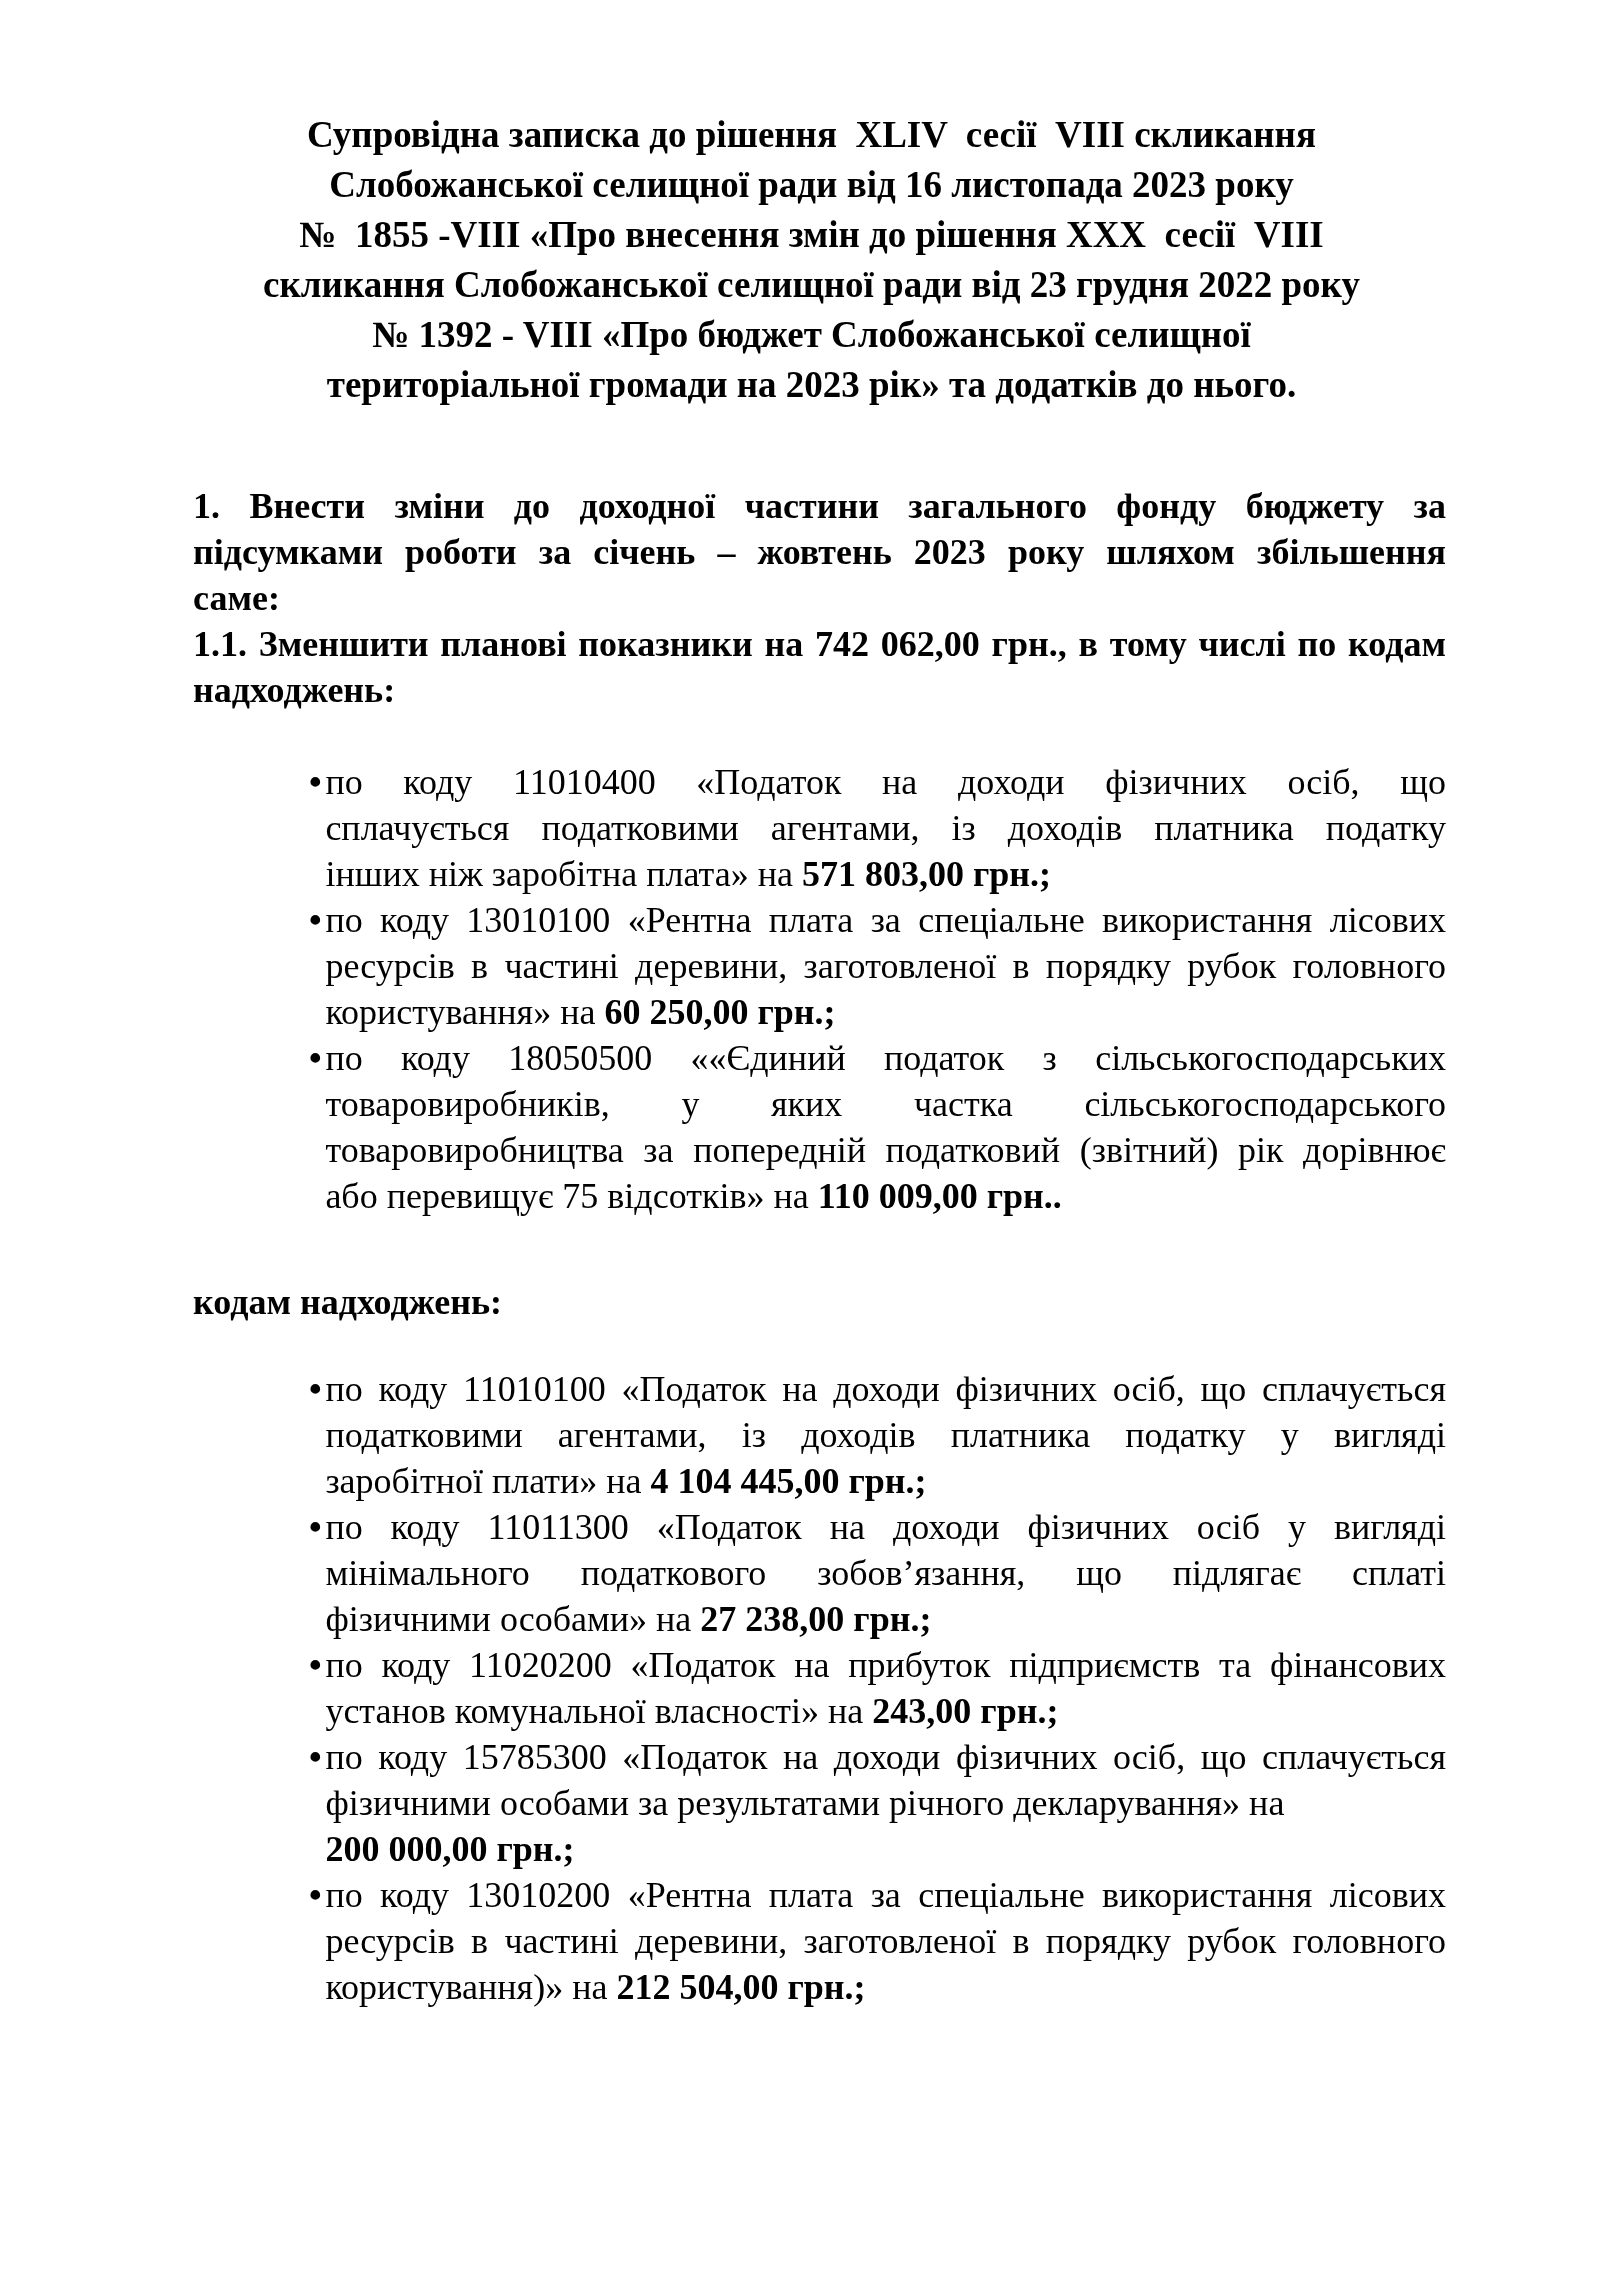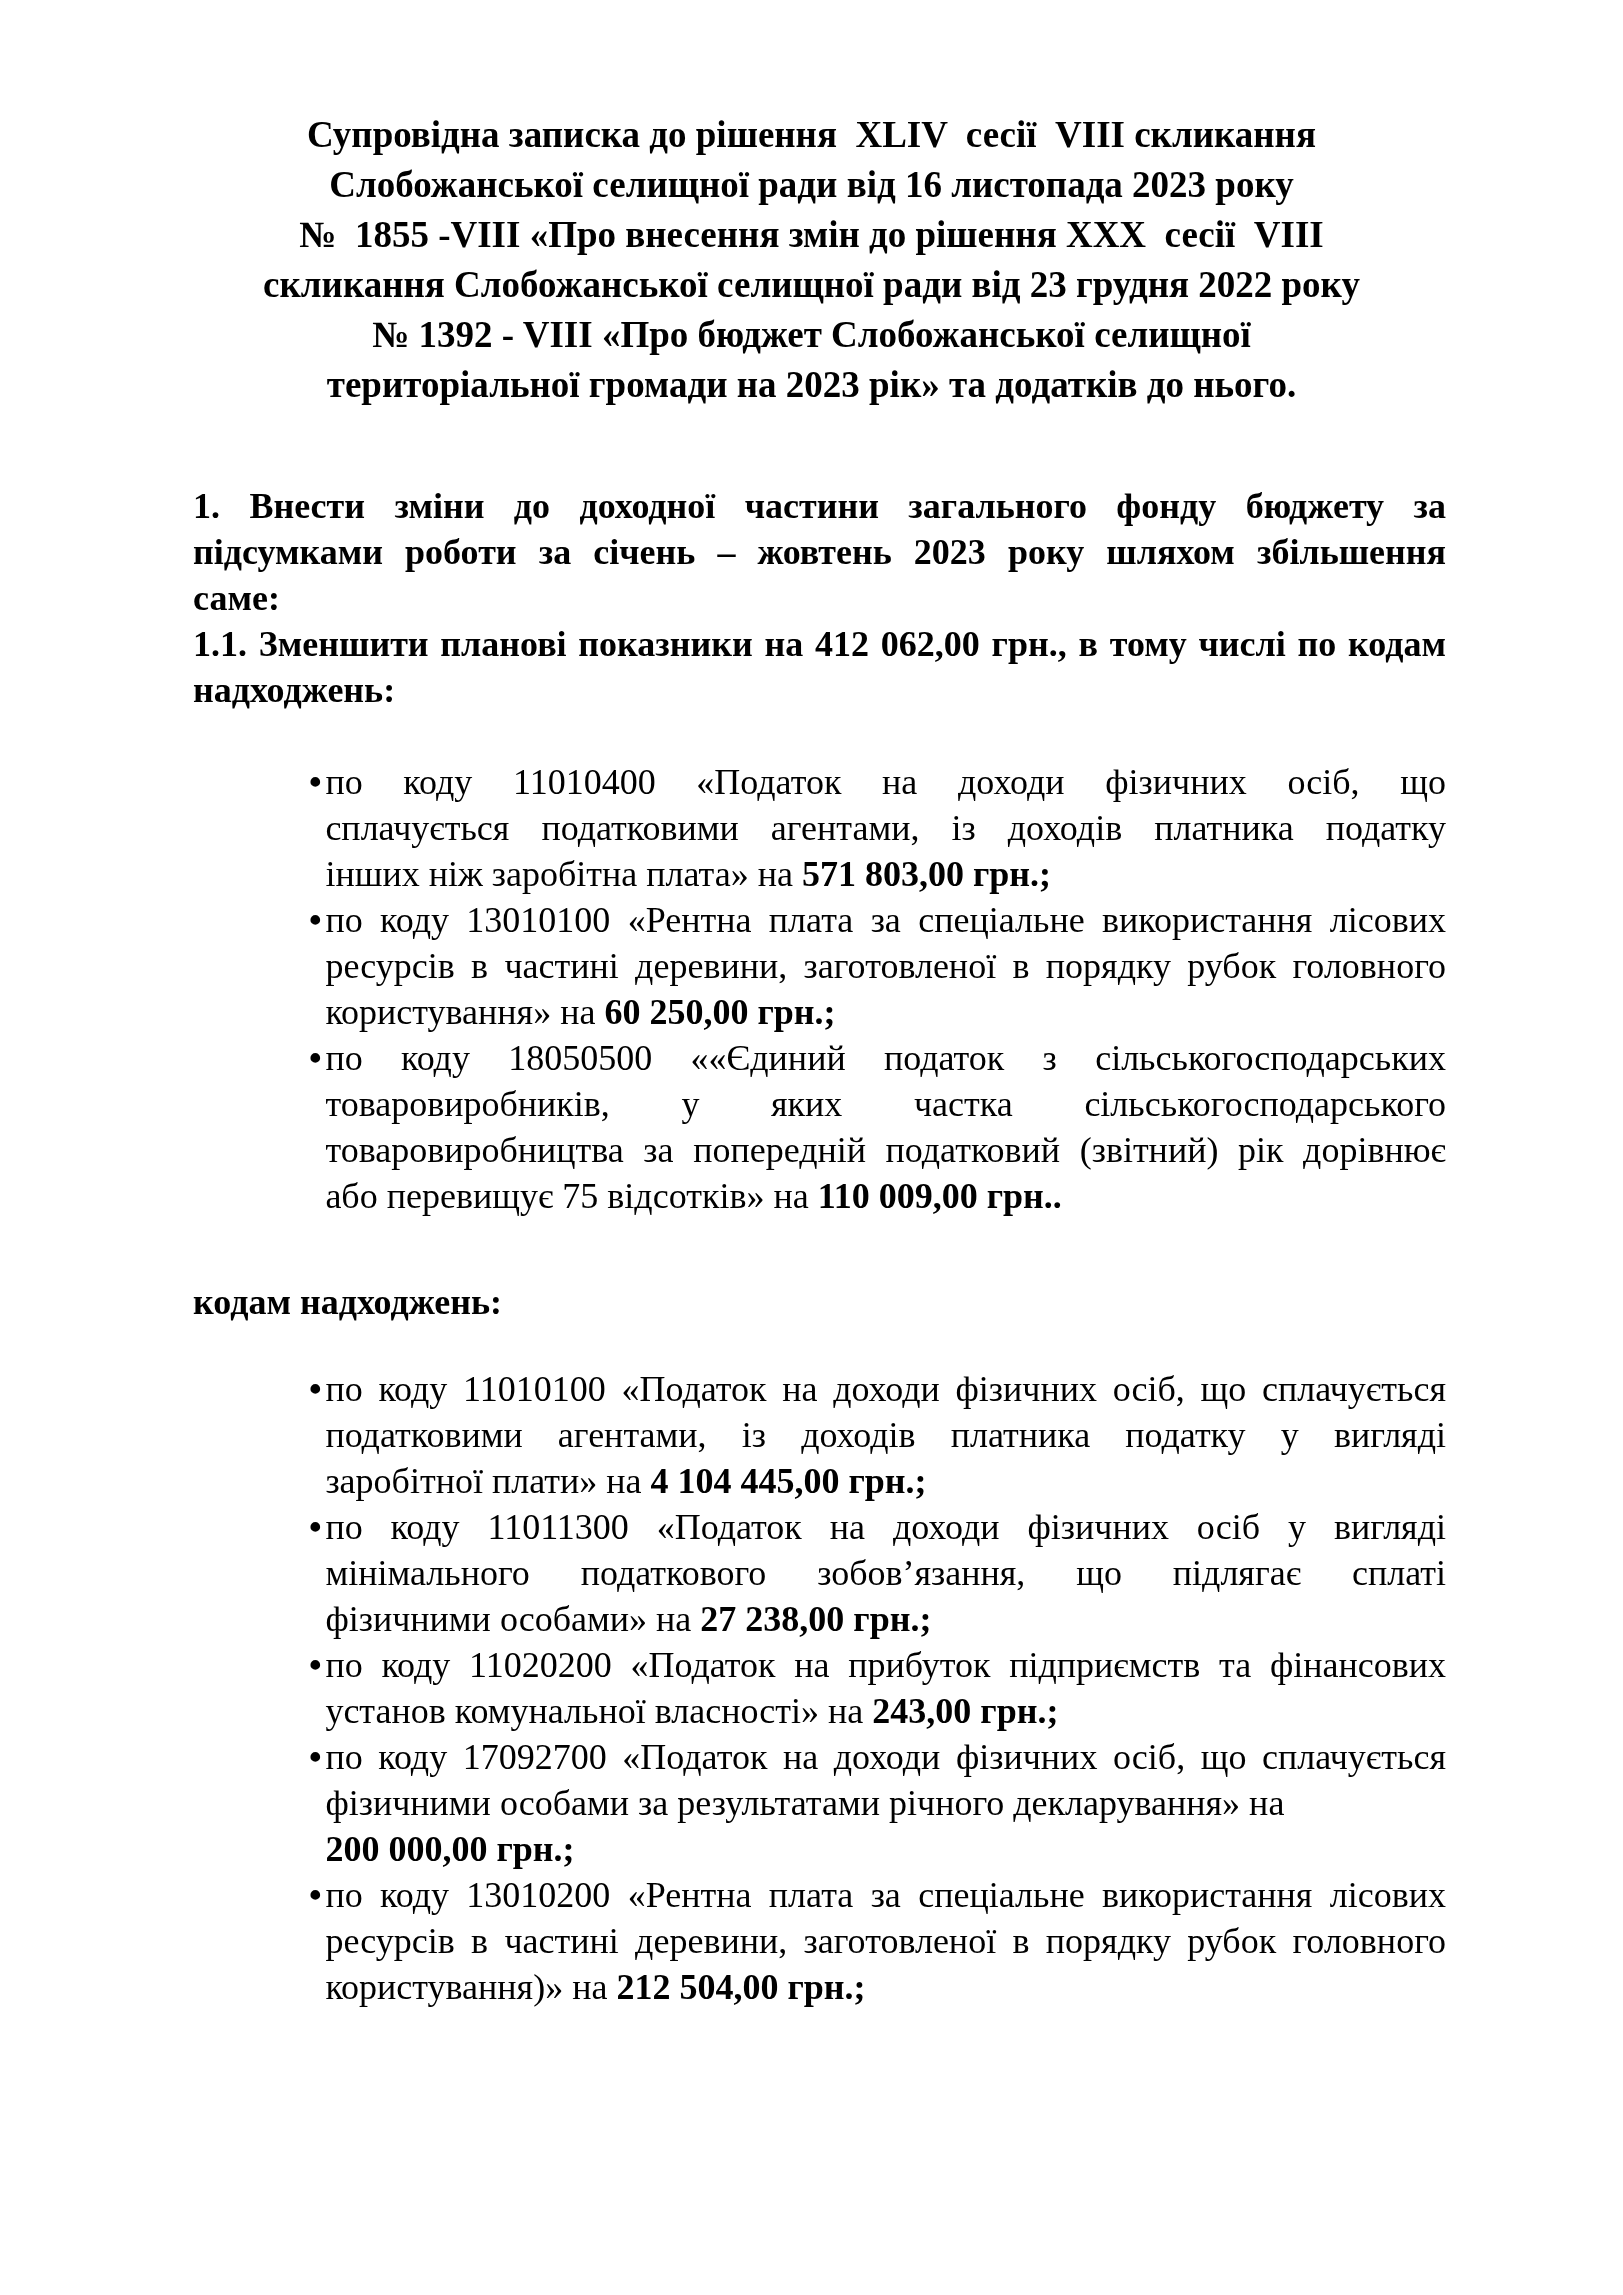--- a/index.html
+++ b/index.html
@@ -60,21 +60,21 @@
 
 <div class="page">
   <div class="title"><div class="title-line">Супровідна записка до рішення  XLIV  сесії  VIII скликання</div><div class="title-line">Слобожанської селищної ради від 16 листопада 2023 року</div><div class="title-line">№  1855 -VIII «Про внесення змін до рішення XXX  сесії  VIII</div><div class="title-line">скликання Слобожанської селищної ради від 23 грудня 2022 року</div><div class="title-line">№ 1392 - VIII «Про бюджет Слобожанської селищної</div><div class="title-line">територіальної громади на 2023 рік» та додатків до нього.</div></div>
   <div class="content">
       <div class="para">
         <div class="ln just"><span class="b">1. Внести зміни до доходної частини загального фонду бюджету за</span></div>
         <div class="ln just"><span class="b">підсумками роботи за січень – жовтень 2023 року шляхом збільшення</span></div>
         <div class="ln"><span class="b">саме:</span></div>
       </div>
       <div class="para">
-        <div class="ln just"><span class="b">1.1. Зменшити планові показники на 412 062,00 грн., в тому числі по кодам</span></div>
+        <div class="ln just"><span class="b">1.1. Зменшити планові показники на 742 062,00 грн., в тому числі по кодам</span></div>
         <div class="ln"><span class="b">надходжень:</span></div>
       </div>
       <div style="height: 46px;"></div>
       <div class="blist">
         <div class="item">
           <span class="marker">•</span>
           <div class="ilines">
             <div class="ln just"><span>по коду 11010400 «Податок на доходи фізичних осіб, що</span></div>
             <div class="ln just"><span>сплачується податковими агентами, із доходів платника податку</span></div>
             <div class="ln"><span>інших ніж заробітна плата» на </span><span class="b">571 803,00 грн.;</span></div>
@@ -123,21 +123,21 @@
         <div class="item">
           <span class="marker">•</span>
           <div class="ilines">
             <div class="ln just"><span>по коду 11020200 «Податок на прибуток підприємств та фінансових</span></div>
             <div class="ln"><span>установ комунальної власності»  на </span><span class="b">243,00 грн.;</span></div>
           </div>
         </div>
         <div class="item">
           <span class="marker">•</span>
           <div class="ilines">
-            <div class="ln just"><span>по коду 17092700 «Податок на доходи фізичних осіб, що сплачується</span></div>
+            <div class="ln just"><span>по коду 15785300 «Податок на доходи фізичних осіб, що сплачується</span></div>
             <div class="ln"><span>фізичними особами за результатами річного декларування» на</span></div>
             <div class="ln"><span class="b">200 000,00 грн.;</span></div>
           </div>
         </div>
         <div class="item">
           <span class="marker">•</span>
           <div class="ilines">
             <div class="ln just"><span>по коду 13010200 «Рентна плата за спеціальне використання лісових</span></div>
             <div class="ln just"><span>ресурсів в частині деревини, заготовленої в порядку рубок головного</span></div>
             <div class="ln"><span>користування)» на </span><span class="b">212 504,00 грн.;</span></div>

